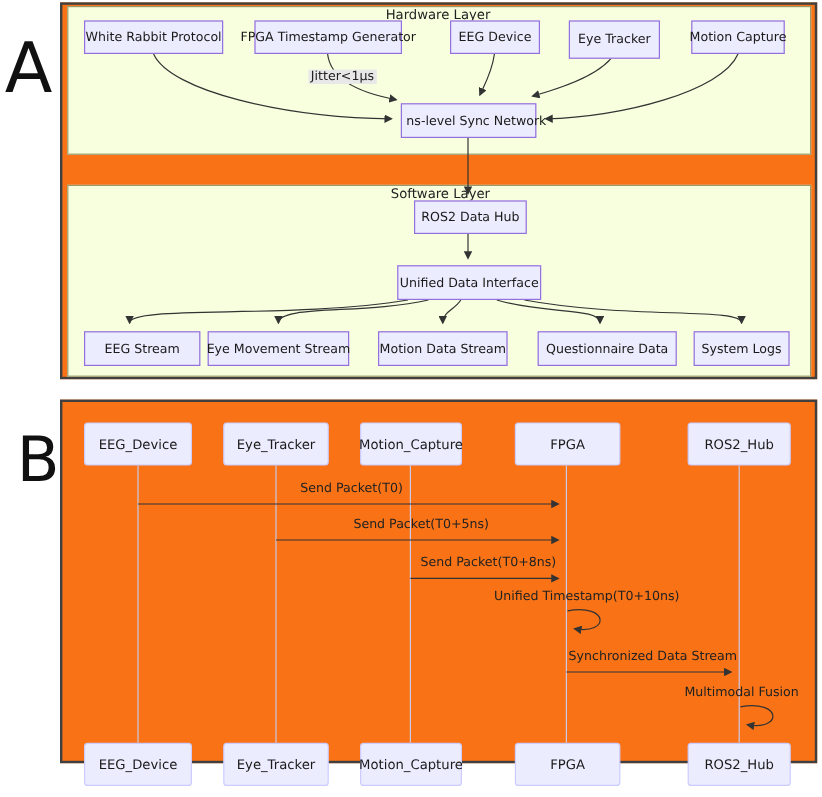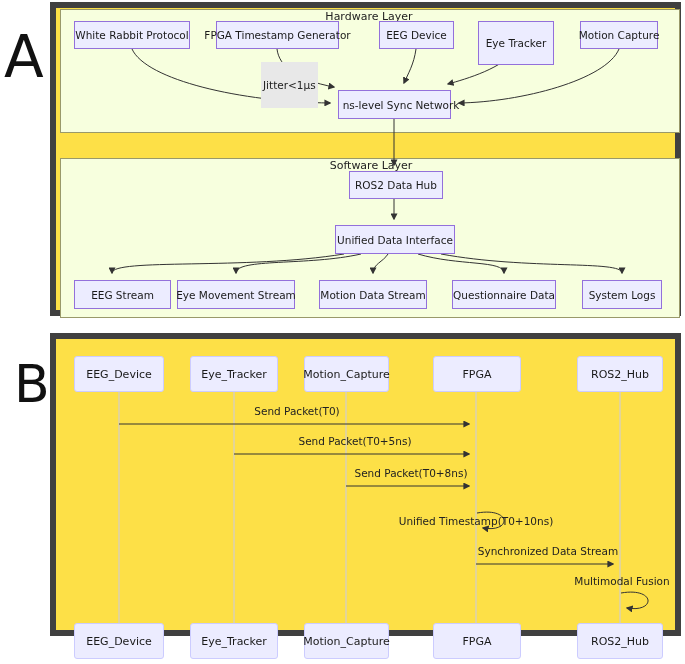--- a/index.html
+++ b/index.html
@@ -1,28 +1,28 @@
 <!DOCTYPE html>
 <html><head>
 <meta charset="utf-8">
 <style>
   html,body{margin:0;padding:0;background:#fff;}
   body{width:685px;height:664px;position:relative;font-family:"DejaVu Sans","Liberation Sans",sans-serif;color:#333;}
   .fig-letter{position:absolute;color:#111;font-weight:400;line-height:1;}
   #letterA{left:4px;top:28px;font-size:58px;}
   #letterB{left:14px;top:358px;font-size:52px;}
-  .panel{position:absolute;background:#fde047;border:6px solid #404040;box-sizing:border-box;}
+  .panel{position:absolute;background:#f97316;border:2px solid #404040;box-sizing:border-box;}
   #panelA{left:50px;top:2px;width:631px;height:314px;}
   #panelB{left:50px;top:333px;width:631px;height:303px;}
   .cluster{position:absolute;background:#f7ffde;border:1px solid #99996a;box-sizing:border-box;}
   .cluster-label{position:absolute;transform:translateX(-50%);font-size:11px;color:#222;white-space:nowrap;}
   .node{position:absolute;background:#ECECFF;border:1px solid #9370DB;box-sizing:border-box;
         display:flex;align-items:center;justify-content:center;text-align:center;
         font-size:10.5px;color:#1a1a1a;white-space:nowrap;}
-  .edge-label{position:absolute;background:#e8e8e8;font-size:10.5px;color:#222;padding:17px 2px;white-space:nowrap;}
+  .edge-label{position:absolute;background:#e8e8e8;font-size:10.5px;color:#222;padding:0 2px;white-space:nowrap;}
   svg.overlay{position:absolute;left:0;top:0;pointer-events:none;}
   .actor{position:absolute;background:#ECECFF;border:1px solid #ccccff;border-radius:3px;box-sizing:border-box;
          display:flex;align-items:center;justify-content:center;font-size:11px;color:#1a1a1a;white-space:nowrap;}
   .msg-label{position:absolute;transform:translateX(-50%);font-size:10.5px;color:#222;white-space:nowrap;}
 </style>
 </head>
 <body>
 
 <div class="fig-letter" id="letterA">A</div>
 <div class="fig-letter" id="letterB">B</div>
@@ -53,34 +53,34 @@
       <path d="M305,246 C252,258 180,250 180,265" marker-end="url(#arrA)"></path>
       <path d="M332,246 C327,254 317,256 317,265" marker-end="url(#arrA)"></path>
       <path d="M362,246 C402,258 448,252 448,265" marker-end="url(#arrA)"></path>
       <path d="M385,246 C472,262 566,252 566,265" marker-end="url(#arrA)"></path>
     </g>
   </svg>
 
   <div class="node" style="left:18px;top:13px;width:116px;height:28px;">White Rabbit Protocol</div>
   <div class="node" style="left:160px;top:13px;width:123px;height:28px;">FPGA Timestamp Generator</div>
   <div class="node" style="left:323px;top:13px;width:75px;height:28px;">EEG Device</div>
-  <div class="node" style="left:422px;top:13px;width:76px;height:44px;">Eye Tracker</div>
+  <div class="node" style="left:422px;top:13px;width:76px;height:32px;">Eye Tracker</div>
   <div class="node" style="left:524px;top:13px;width:78px;height:28px;text-align:right;">Motion Capture</div>
 
   <div class="edge-label" style="left:205px;top:54px;">Jitter&lt;1μs</div>
 
   <div class="node" style="left:282px;top:82px;width:113px;height:29px;padding-left:13px;">ns-level Sync Network</div>
 
   <div class="node" style="left:293px;top:163px;width:94px;height:28px;">ROS2 Data Hub</div>
   <div class="node" style="left:279px;top:217px;width:120px;height:29px;">Unified Data Interface</div>
 
   <div class="node" style="left:18px;top:272px;width:97px;height:29px;">EEG Stream</div>
   <div class="node" style="left:121px;top:272px;width:118px;height:29px;text-align:right;">Eye Movement Stream</div>
   <div class="node" style="left:263px;top:272px;width:108px;height:29px;">Motion Data Stream</div>
-  <div class="node" style="left:396px;top:272px;width:104px;height:29px;">Questionnaire Data</div>
+  <div class="node" style="left:396px;top:272px;width:116px;height:29px;">Questionnaire Data</div>
   <div class="node" style="left:526px;top:272px;width:80px;height:29px;">System Logs</div>
 </div>
 
 <div class="panel" id="panelB">
 
   <svg class="overlay" width="627" height="325" viewBox="0 0 627 325">
     <defs>
       <marker id="arrB" viewBox="0 0 10 10" refX="8" refY="5" markerWidth="7" markerHeight="7" orient="auto">
         <path d="M0,0 L10,5 L0,10 z" fill="#333"></path>
       </marker>
@@ -104,21 +104,21 @@
 
   <div class="actor" style="left:18px;top:17px;width:90px;height:36px;">EEG_Device</div>
   <div class="actor" style="left:134px;top:17px;width:88px;height:36px;">Eye_Tracker</div>
   <div class="actor" style="left:248px;top:17px;width:85px;height:36px;">Motion_Capture</div>
   <div class="actor" style="left:377px;top:17px;width:88px;height:36px;">FPGA</div>
   <div class="actor" style="left:521px;top:17px;width:86px;height:36px;">ROS2_Hub</div>
 
   <div class="msg-label" style="left:241px;top:66px;">Send Packet(T0)</div>
   <div class="msg-label" style="left:299px;top:96px;">Send Packet(T0+5ns)</div>
   <div class="msg-label" style="left:355px;top:128px;">Send Packet(T0+8ns)</div>
-  <div class="msg-label" style="left:420px;top:156px;margin-top:20px;">Unified Timestamp(T0+10ns)</div>
+  <div class="msg-label" style="left:437px;top:156px;">Unified Timestamp(T0+10ns)</div>
   <div class="msg-label" style="left:492px;top:206px;">Synchronized Data Stream</div>
   <div class="msg-label" style="left:566px;top:236px;">Multimodal Fusion</div>
 
   <div class="actor" style="left:18px;top:284px;width:90px;height:36px;">EEG_Device</div>
   <div class="actor" style="left:134px;top:284px;width:88px;height:36px;">Eye_Tracker</div>
   <div class="actor" style="left:248px;top:284px;width:85px;height:36px;">Motion_Capture</div>
   <div class="actor" style="left:377px;top:284px;width:88px;height:36px;">FPGA</div>
   <div class="actor" style="left:521px;top:284px;width:86px;height:36px;">ROS2_Hub</div>
 </div>
 

